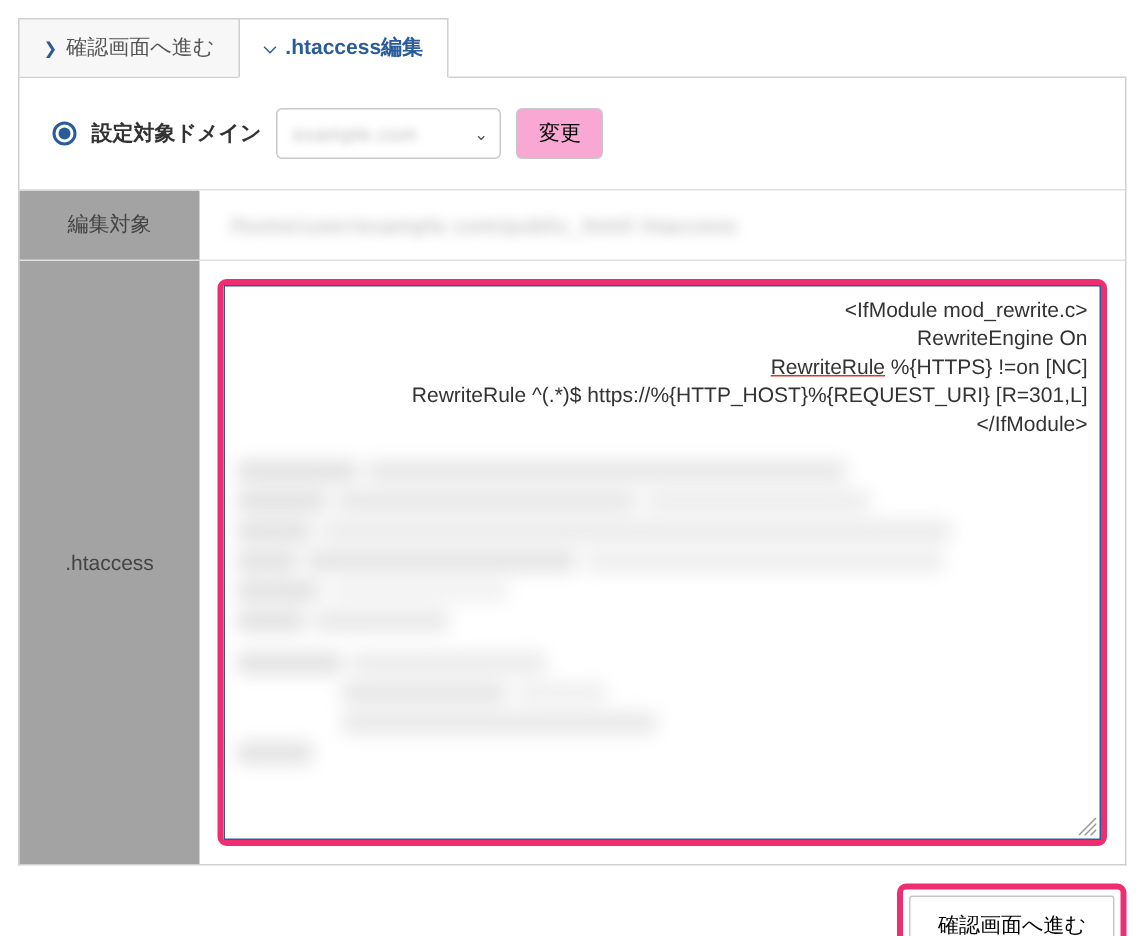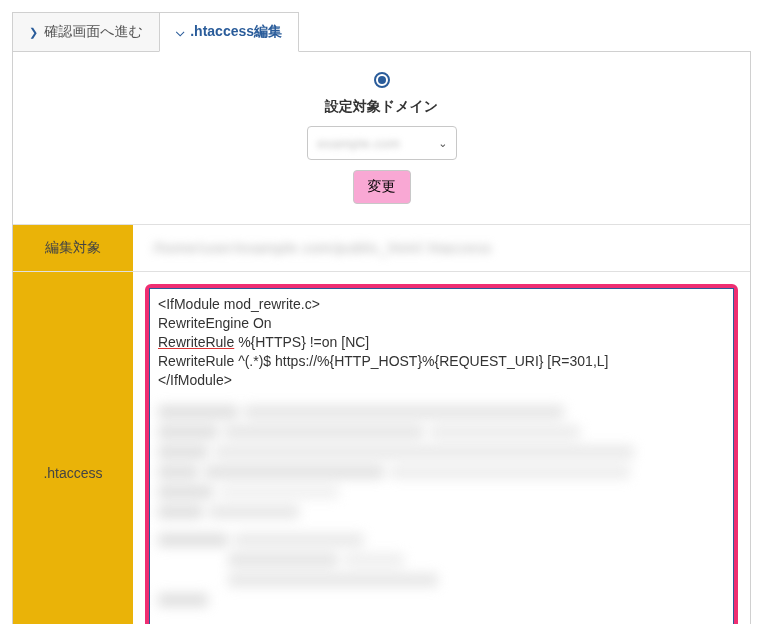--- a/index.html
+++ b/index.html
@@ -42,21 +42,20 @@
     .panel {
       border: 1px solid #d0d0d0;
       border-top: none;
       padding: 0;
     }
     .domain-row {
       display: flex;
       align-items: center;
       gap: 10px;
       padding: 20px 22px;
-      flex-direction: column;
     }
     .radio {
       width: 16px; height: 16px;
       border: 2px solid #2a5c9a;
       border-radius: 50%;
       display: inline-flex;
       align-items: center; justify-content: center;
     }
     .radio::after {
       content: "";
@@ -99,21 +98,21 @@
     .config-table {
       width: 100%;
       border-collapse: collapse;
     }
     .config-table td {
       border-top: 1px solid #e0e0e0;
       padding: 14px 20px;
       vertical-align: middle;
     }
     .config-table .label-cell {
-      background: #eab308;
+      background: #a3a3a3;
       width: 120px;
       text-align: center;
       color: #444;
       font-size: 14px;
     }
     .blur-text {
       filter: blur(4px);
       color: #aaa;
       letter-spacing: 1px;
     }
@@ -126,20 +125,21 @@
     .textarea-inner {
       border: 1px solid #2a5c9a;
       padding: 6px 8px;
       min-height: 370px;
       font-family: Arial, sans-serif;
       font-size: 14px;
       line-height: 1.35;
       position: relative;
       background: #fff;
       overflow: hidden;
+      text-align: right;
     }
     .textarea-inner .code { white-space: pre-wrap; }
     .underline-red {
       text-decoration: underline;
       text-decoration-color: #d33;
       text-decoration-style: solid;
     }
     .pixel-blur {
       margin-top: 16px;
       filter: blur(6px);

